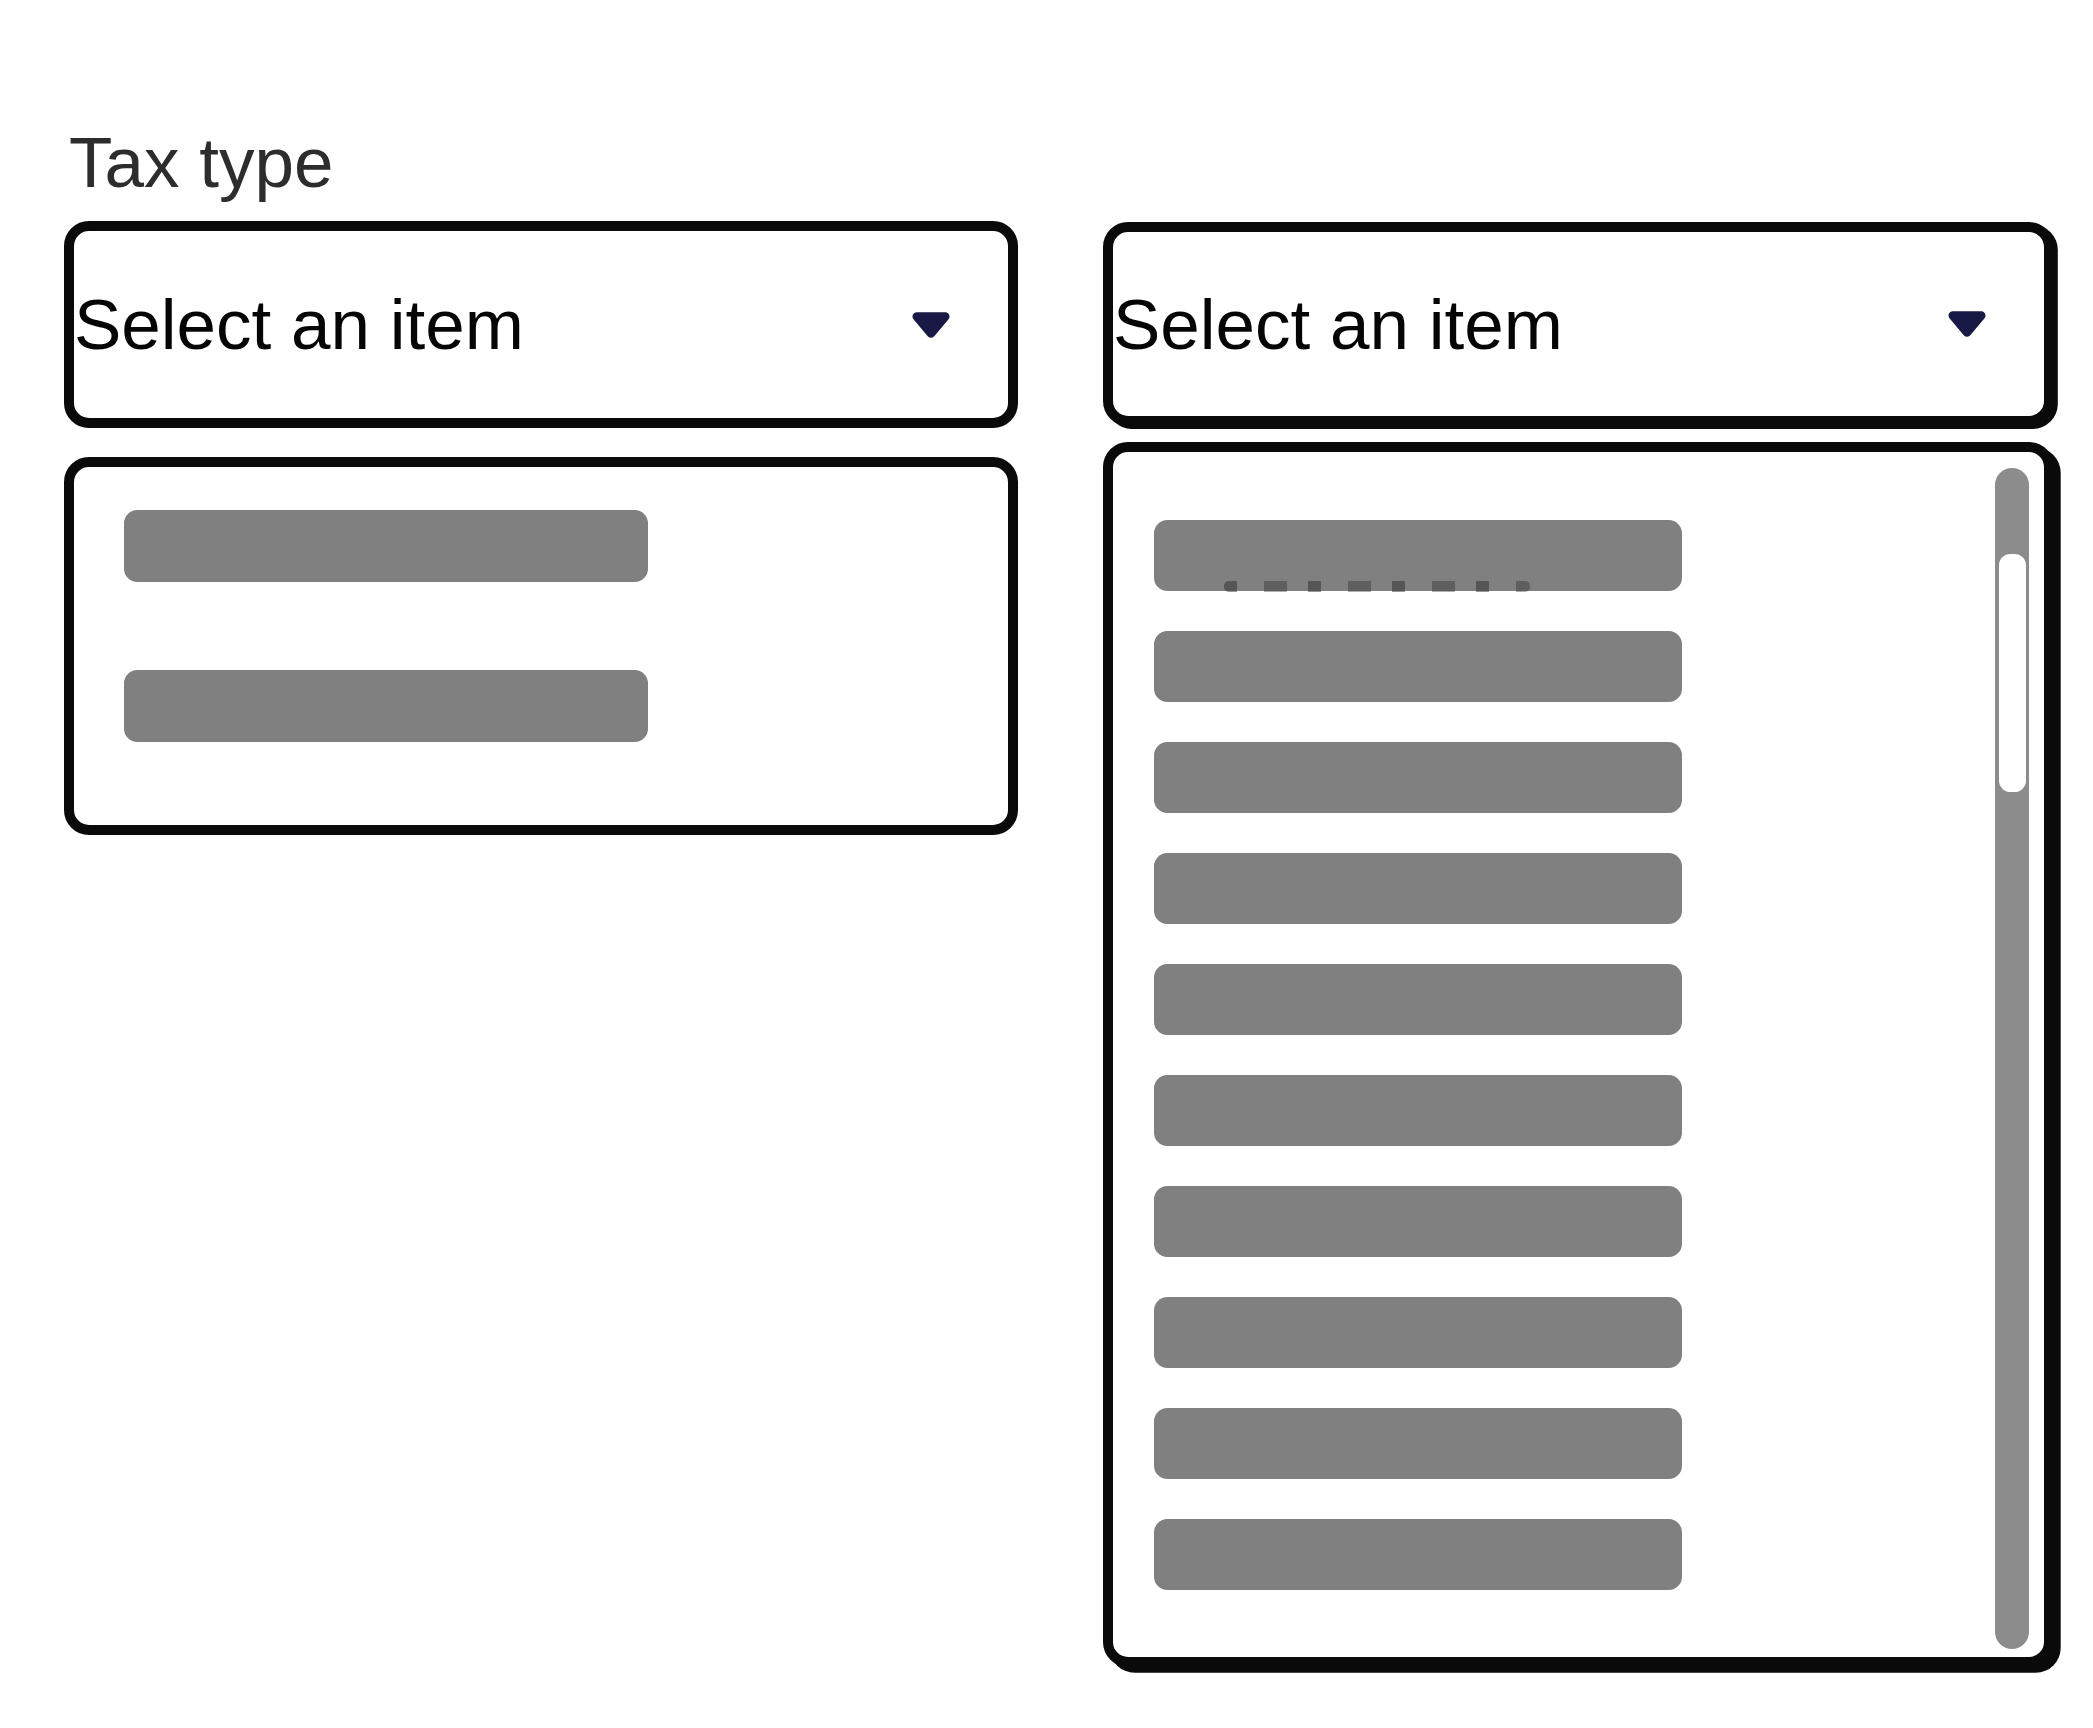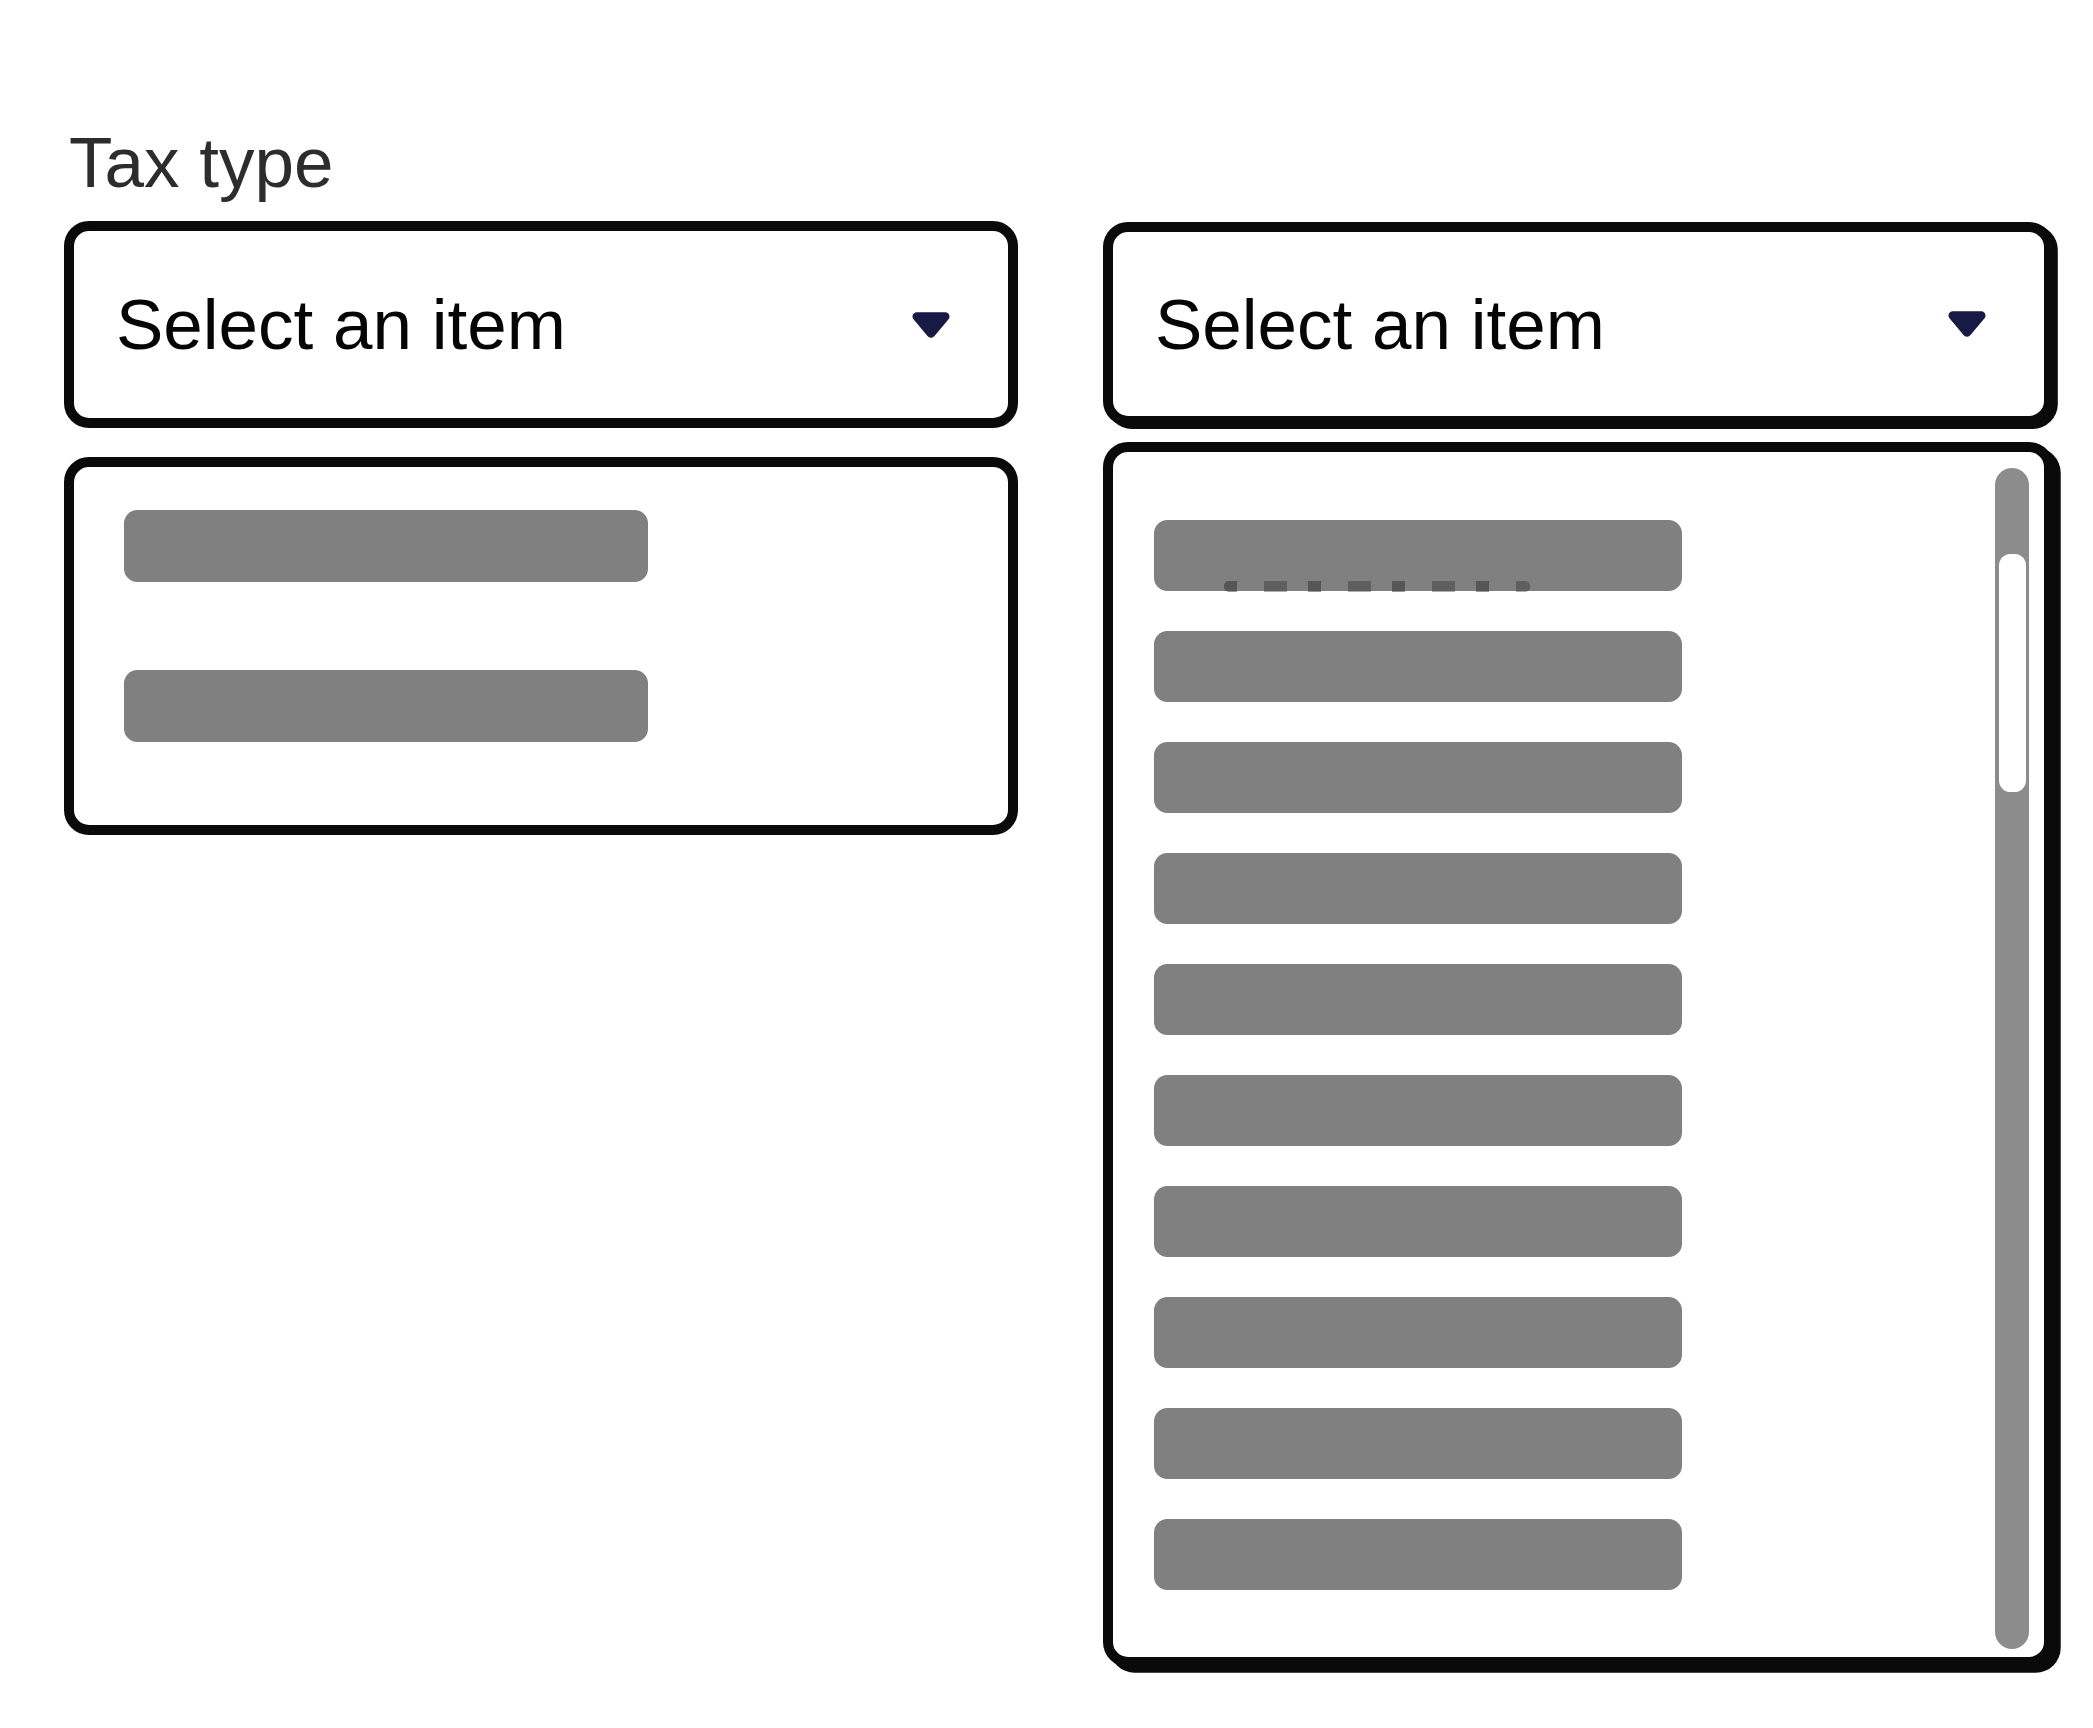--- a/index.html
+++ b/index.html
@@ -15,21 +15,21 @@
   #label-countries{left:1113px;top:122px;}
 
   .combobox{
     position:absolute;box-sizing:border-box;background:#ffffff;
     border:10.5px solid #0a0a0a;border-radius:25px;
     display:flex;align-items:center;
   }
   #combo-tax{left:64px;top:221px;width:954px;height:207px;}
   #combo-countries{left:1103px;top:222px;width:951px;height:204px;box-shadow:3.8px 2.9px 0 #0a0a0a;}
   .combobox .value{
-    padding-left:42px;font-size:71px;color:#050505;white-space:nowrap;
+    font-size:71px;color:#050505;white-space:nowrap;
   }
   .chevron{
     position:absolute;right:56px;top:50%;transform:translateY(-50%);
     width:42px;height:28.5px;display:block;
   }
 
   .listbox{
     position:absolute;box-sizing:border-box;background:#ffffff;
     border:10.5px solid #0a0a0a;border-radius:25px;
   }

